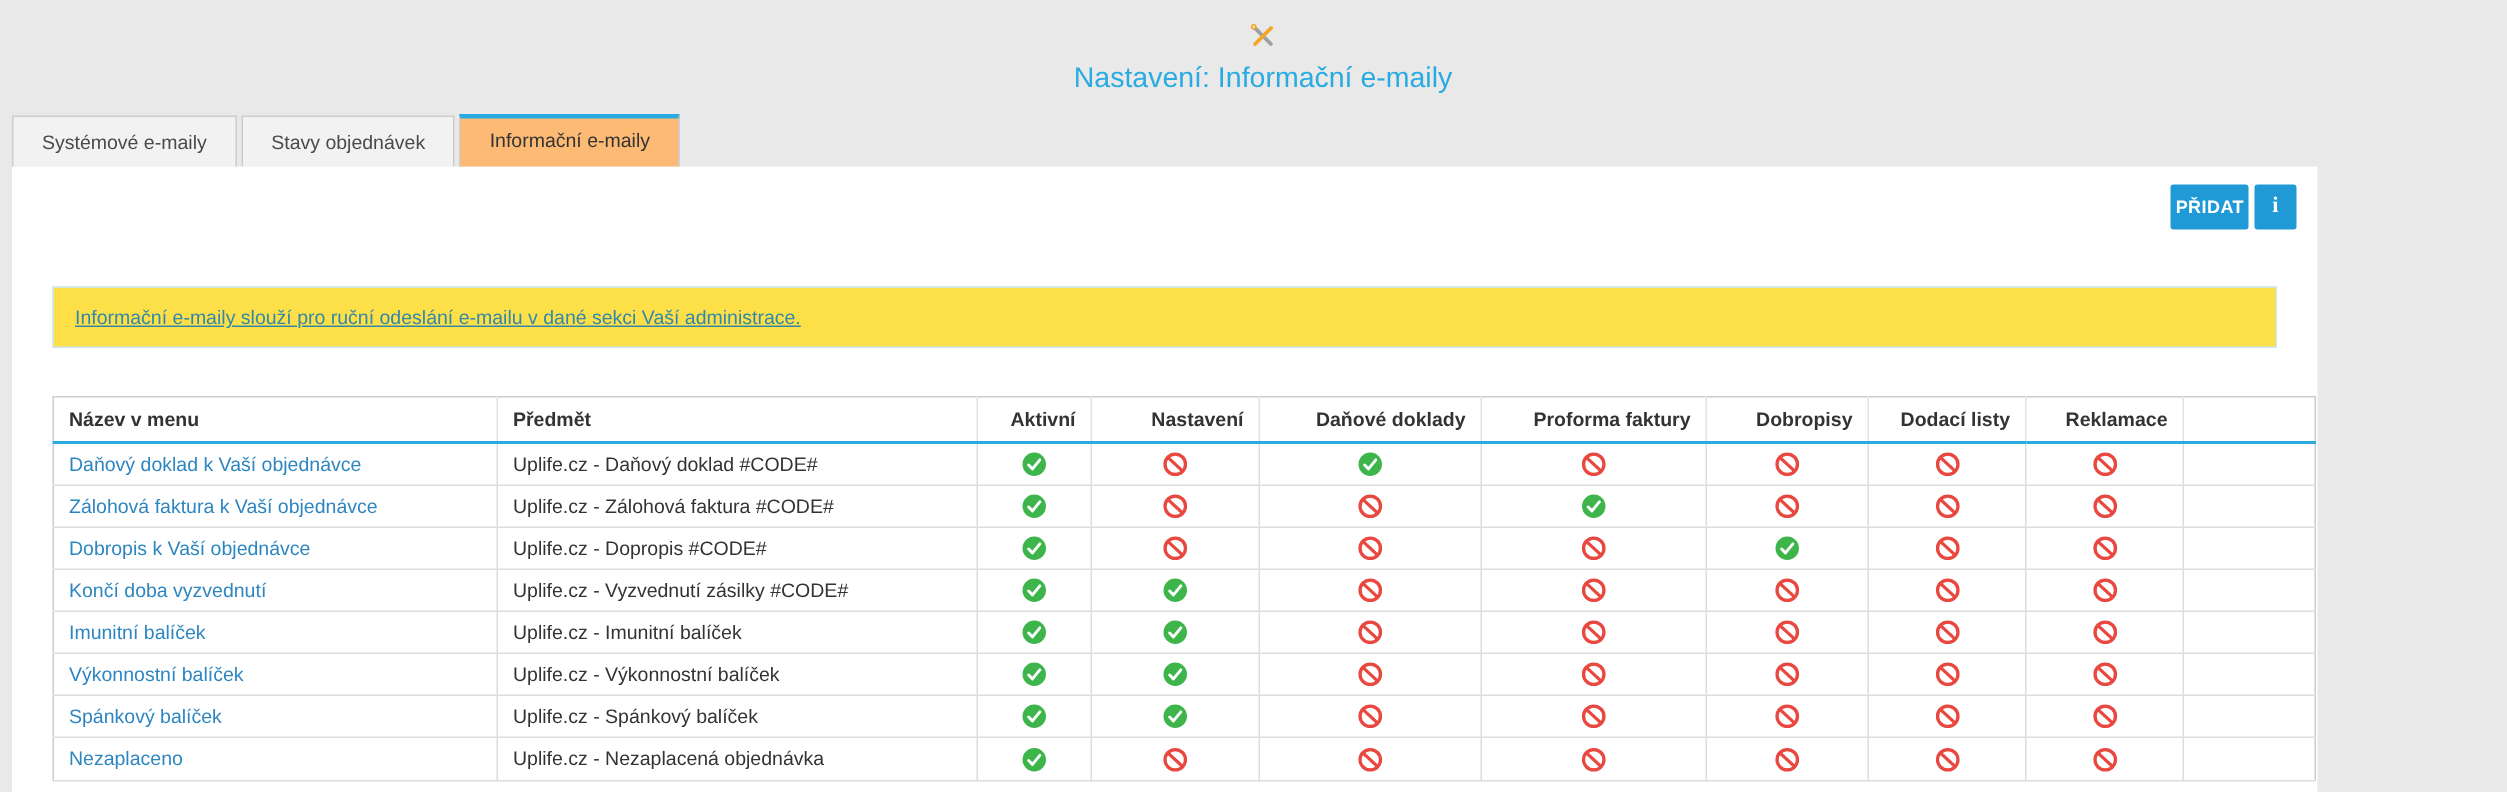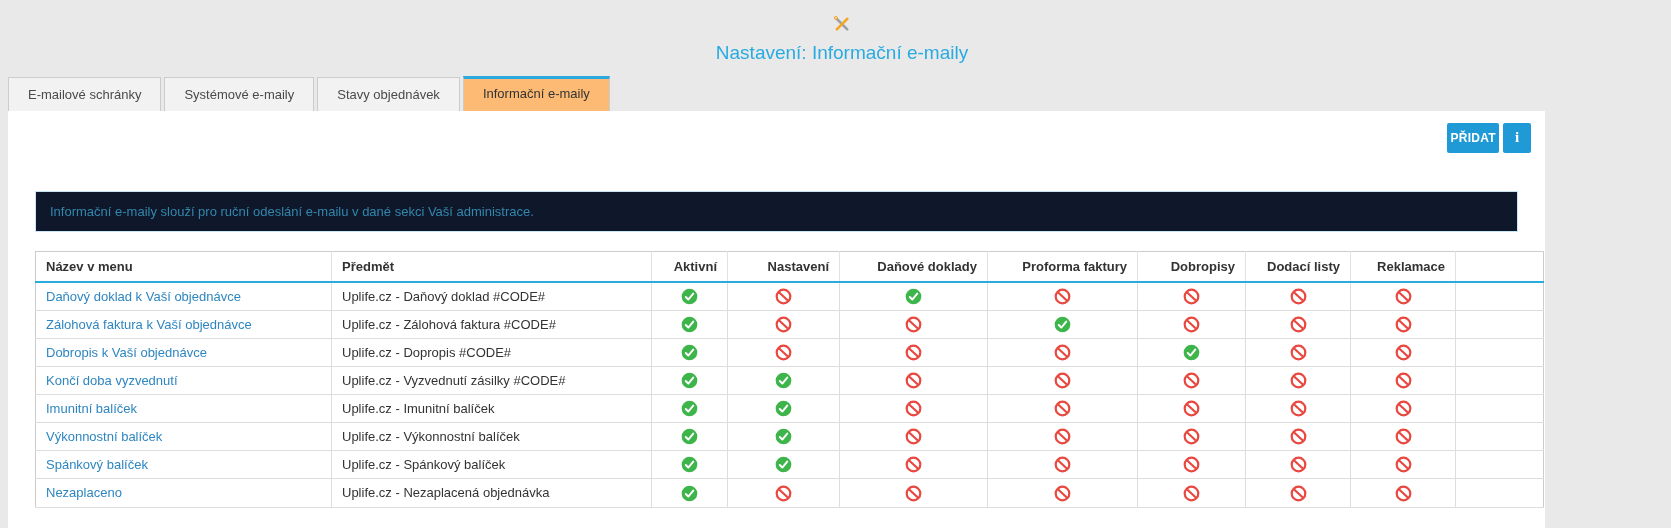--- a/index.html
+++ b/index.html
@@ -82,32 +82,33 @@
     font-family: "Liberation Serif", serif;
     font-size: 15px;
     font-weight: bold;
     width: 28px;
     padding: 6px 0 7px;
     border-radius: 2px;
     cursor: pointer;
   }
   .info-box {
     margin: 38px 13px 0 13px;
-    background: #0f172a;
+    background: #fde047;
     border: 1px solid #c8e6f5;
     color: #3287ad;
     font-size: 13px;
     padding: 12px 14px;
+    text-decoration: underline;
   }
   
   table.mail-table {
     border-collapse: collapse;
     table-layout: fixed;
     width: calc(100% - 26px);
-    margin: 19px 13px 0 13px;
+    margin: 32px 13px 0 13px;
     font-size: 13px;
     background: #ffffff;
     border: 1px solid #cccccc;
   }
   .mail-table th {
     font-weight: bold;
     color: #333333;
     text-align: right;
     padding: 7px 10px;
     border-right: 1px solid #e2e2e2;
@@ -144,21 +145,20 @@
       <rect x="1.5" y="10.6" width="21" height="3" rx="1.5" transform="rotate(45 12 12)" fill="#9aa0a6"></rect>
       <rect x="1.5" y="10.6" width="21" height="3" rx="1.5" transform="rotate(-45 12 12)" fill="#f5a623"></rect>
       <circle cx="4.6" cy="4.6" r="2.3" fill="#f5a623"></circle>
       <circle cx="4.6" cy="4.6" r="1" fill="#e9e9e9"></circle>
     </svg>
   </span>
   <span class="page-title">Nastavení: Informační e-maily</span>
 </div>
 
 <div class="tab-bar">
-  <div class="tab">E-mailové schránky</div>
   <div class="tab">Systémové e-maily</div>
   <div class="tab">Stavy objednávek</div>
   <div class="tab active">Informační e-maily</div>
 </div>
 
 <div class="panel">
   <div class="toolbar">
     <button class="btn-add">PŘIDAT</button>
     <button class="btn-info">i</button>
   </div>

